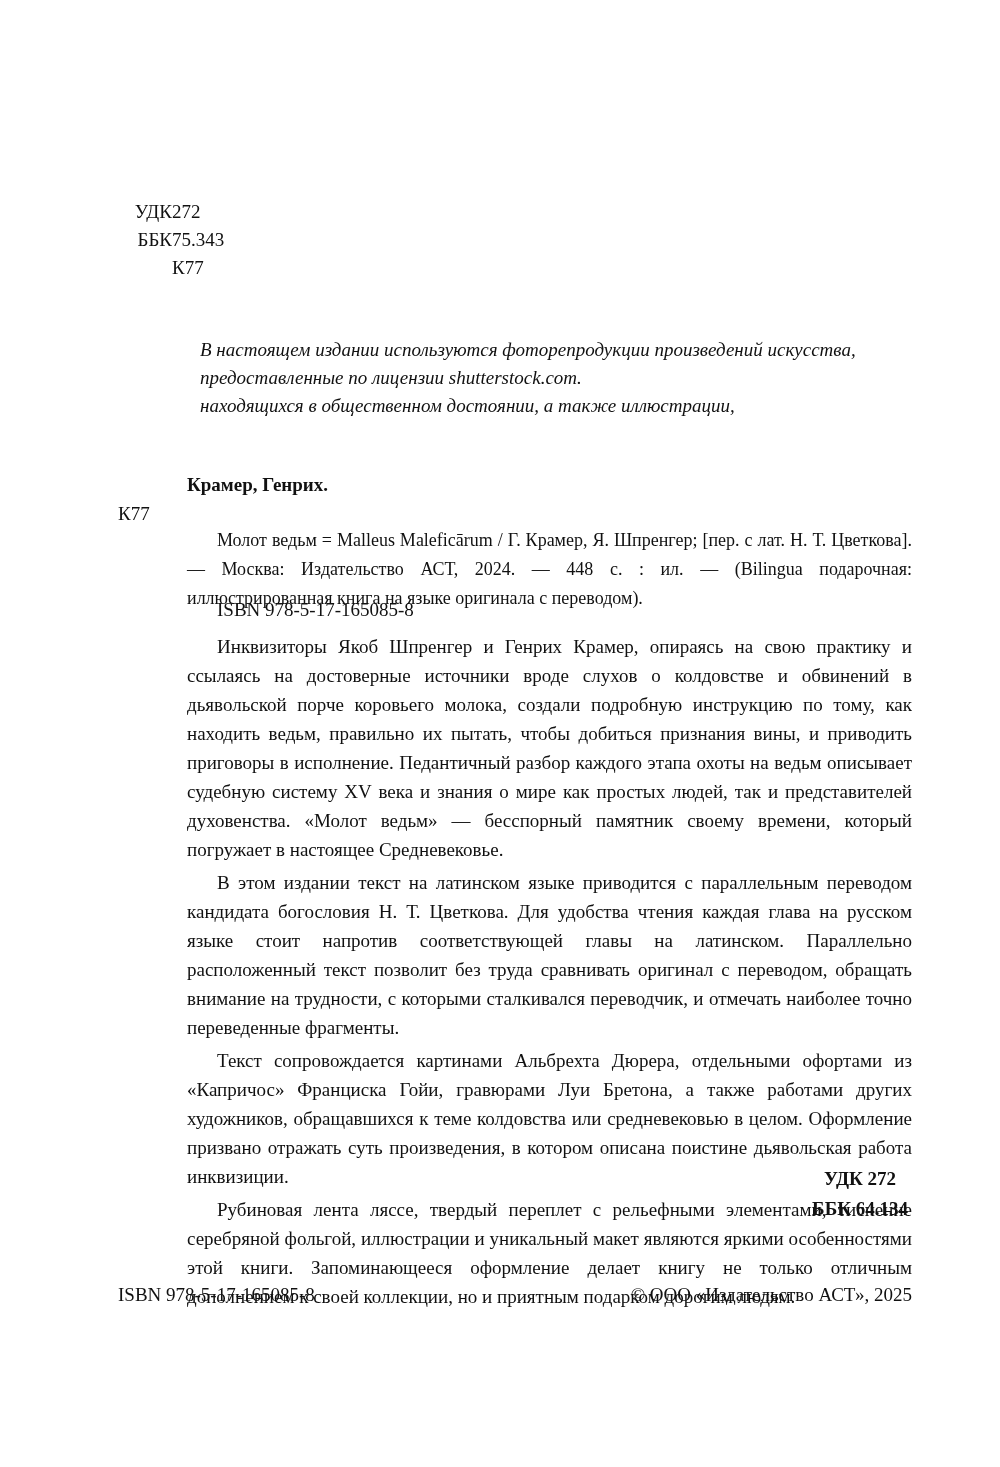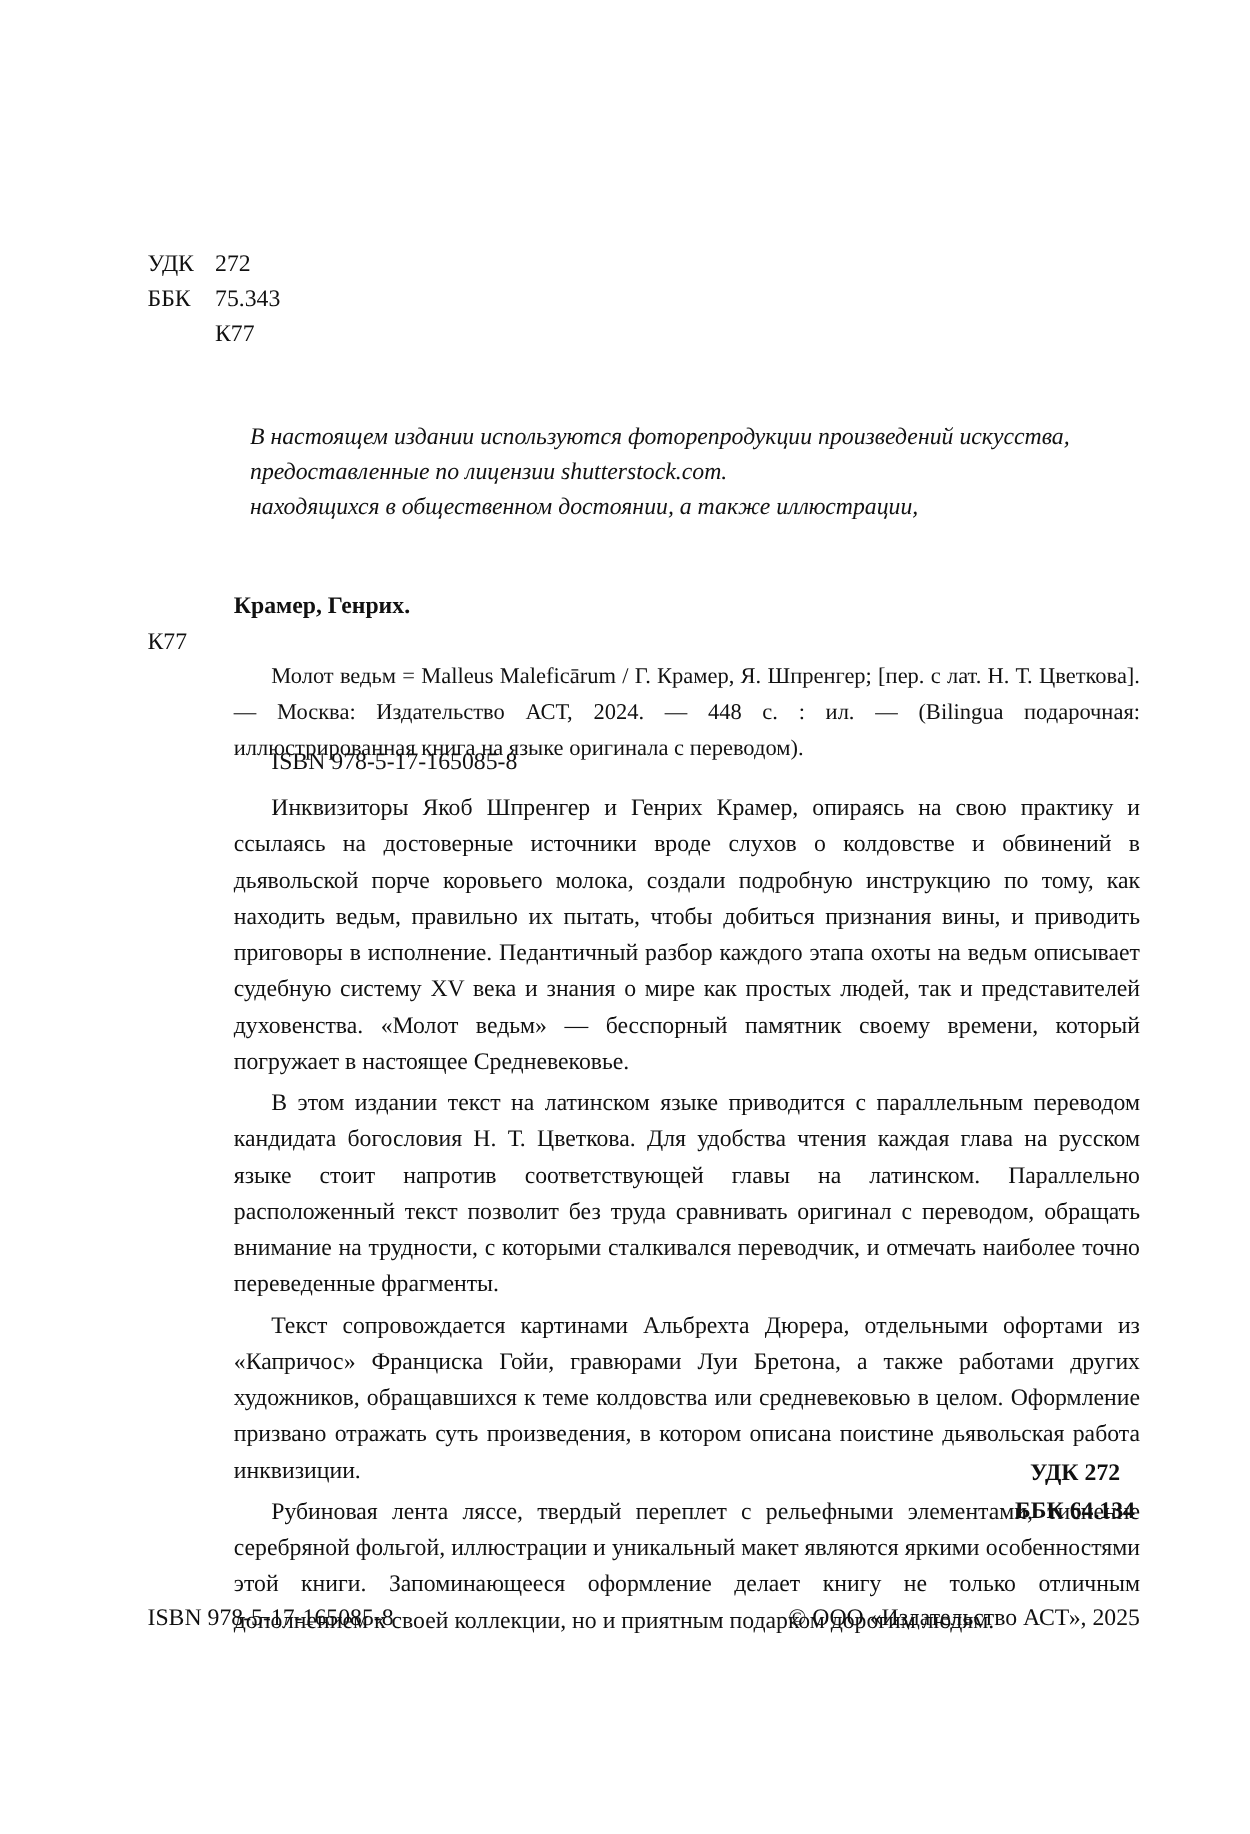--- a/index.html
+++ b/index.html
@@ -17,20 +17,21 @@
     }
     .classif {
       position: absolute;
       left: 118px;
       top: 198px;
       font-size: 19px;
       line-height: 28px;
     }
     .classif .row {
       display: flex;
+      text-align: right;
     }
     .classif .key {
       width: 54px;
     }
     .notice {
       position: absolute;
       left: 200px;
       top: 336px;
       width: 700px;
       text-align: left;

